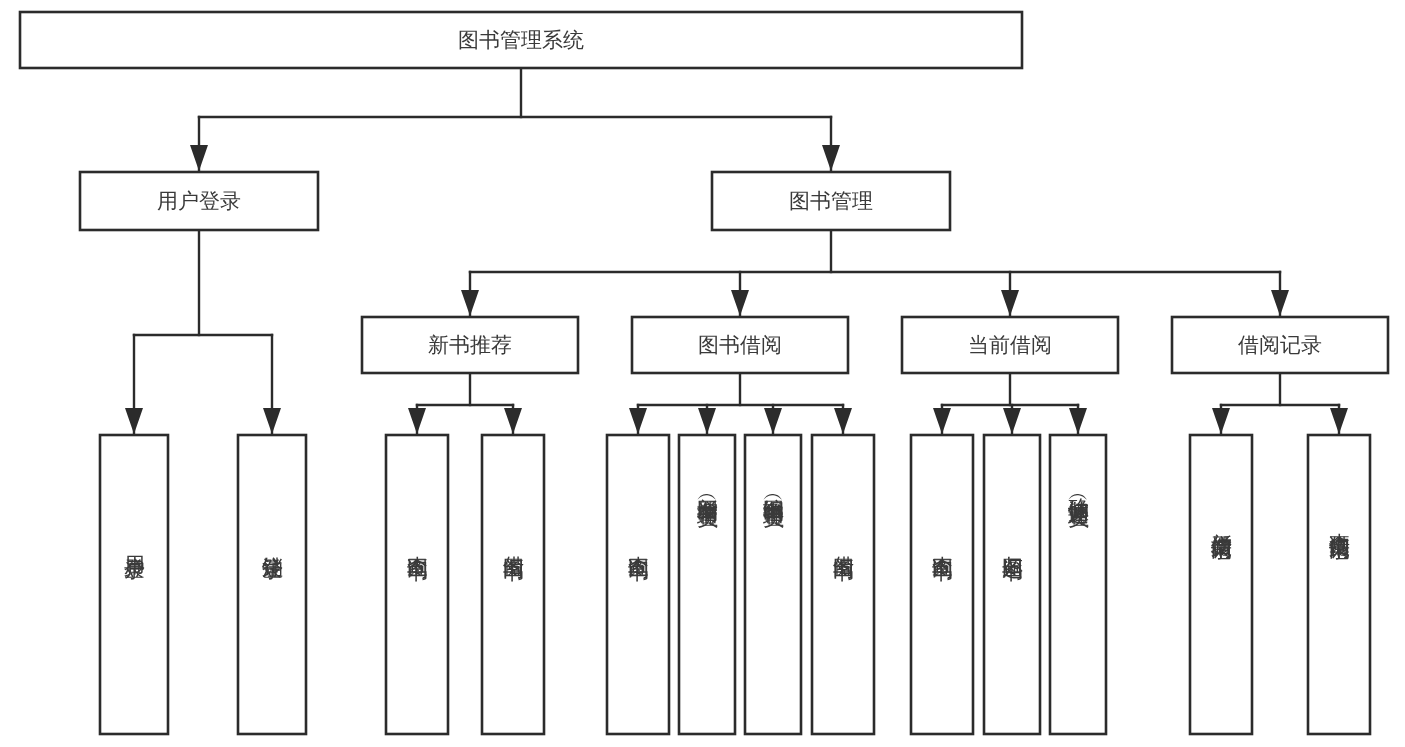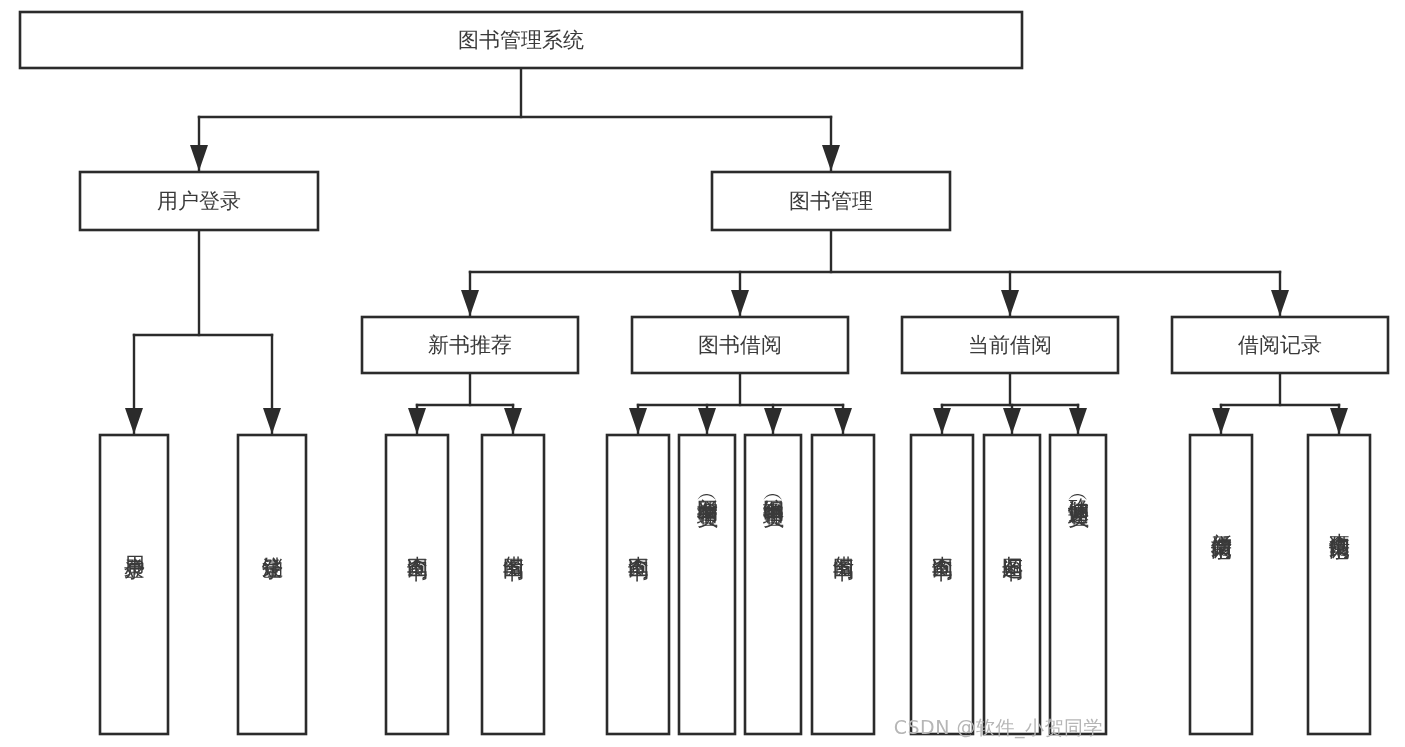--- a/index.html
+++ b/index.html
@@ -176,15 +176,14 @@
       <div class="node-label-v" style="left: 707px; top: 481px; height: auto;">新增图书（管理员）</div>
       <div class="node-label-v" style="left: 773px; top: 481px; height: auto;">编辑图书（管理员）</div>
       <div class="node-label-v" style="left: 843px; top: 538.5px; height: auto;">借阅图书</div>
       <div class="node-label-v" style="left: 942px; top: 538.5px; height: auto;">查询图书</div>
       <div class="node-label-v" style="left: 1012px; top: 538.5px; height: auto;">归还图书</div>
       <div class="node-label-v" style="left: 1078px; top: 481px; height: auto;">确认归还（管理员）</div>
       <div class="node-label-v" style="left: 1221px; top: 515.5px; height: auto;">新增借阅记录</div>
       <div class="node-label-v" style="left: 1339px; top: 515.5px; height: auto;">查询借阅记录</div>
     </div>
 
-  <div id="watermark">CSDN @软件_小贺同学</div>
 
 </div>
 
 </body></html>

